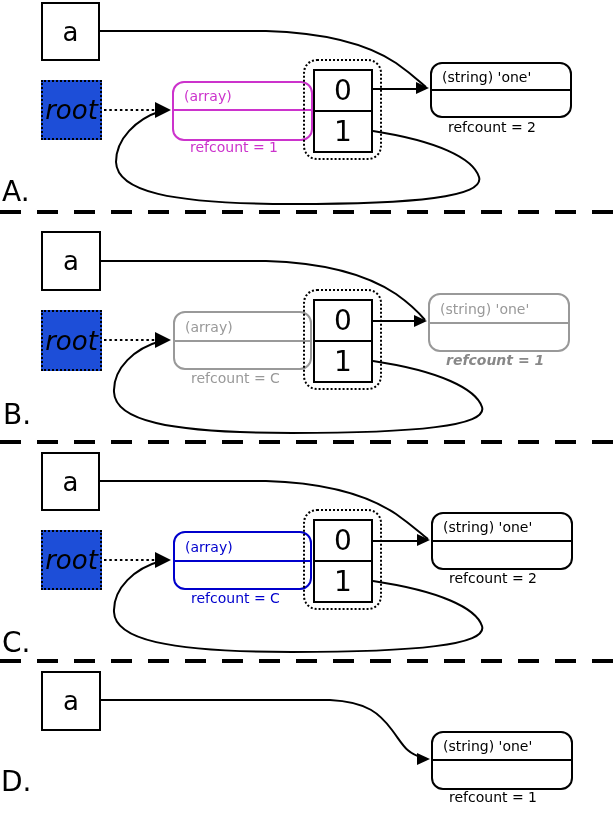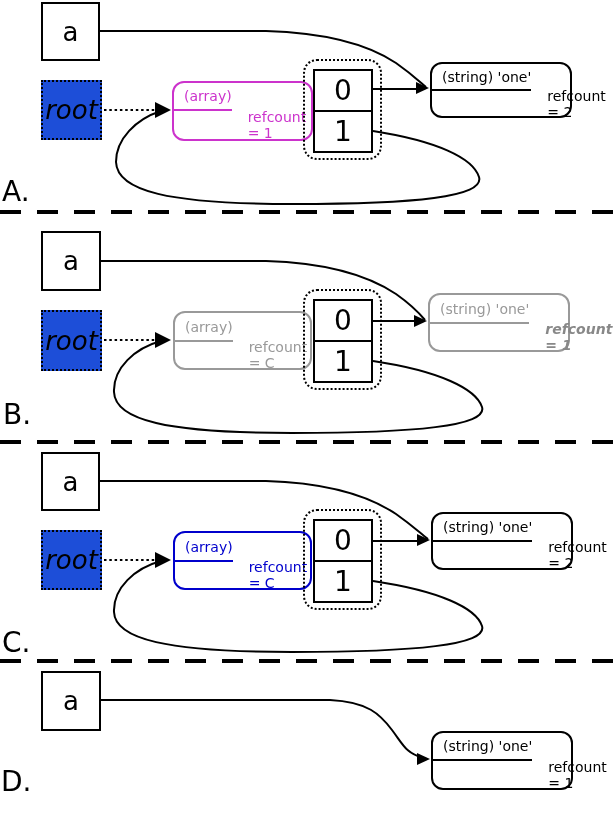--- a/index.html
+++ b/index.html
@@ -5,21 +5,21 @@
   html,body{margin:0;padding:0;background:#fff;}
   #stage{position:relative;width:614px;height:814px;background:#fff;overflow:hidden;
          font-family:"DejaVu Sans","Liberation Sans",sans-serif;color:#000;}
   #wires{position:absolute;left:0;top:0;z-index:5;pointer-events:none;}
   .abs{position:absolute;box-sizing:border-box;}
   .var-box{border:2px solid #000;background:#fff;display:flex;align-items:center;
            justify-content:center;font-size:26px;z-index:3;}
   .root-box{border:2px dotted #000;background:#1d4ed8;display:flex;align-items:center;
             justify-content:center;font-size:26px;font-style:italic;z-index:3;}
   .zval{border:2px solid currentColor;border-radius:12px;background:transparent;
-        display:flex;font-size:14px;}
+        display:flex;flex-direction:column;font-size:14px;}
   .array-zval{z-index:1;}
   .string-zval{z-index:3;background:#fff;}
   .zval .row1{border-bottom:2px solid currentColor;display:flex;align-items:center;
               padding-left:10px;flex:0 0 auto;}
   .zval .row2{display:flex;align-items:center;padding-left:16px;flex:1 1 auto;margin-top:28px;}
   .cells-outer{border:2px dotted #000;border-radius:14px;background:transparent;z-index:2;}
   .cells-inner{border:2px solid #000;background:#fff;display:flex;flex-direction:column;z-index:3;}
   .cell{flex:1 1 0;display:flex;align-items:center;justify-content:center;font-size:28px;}
   .cell + .cell{border-top:2px solid #000;}
   .panel-label{font-size:28px;line-height:1;z-index:4;}

